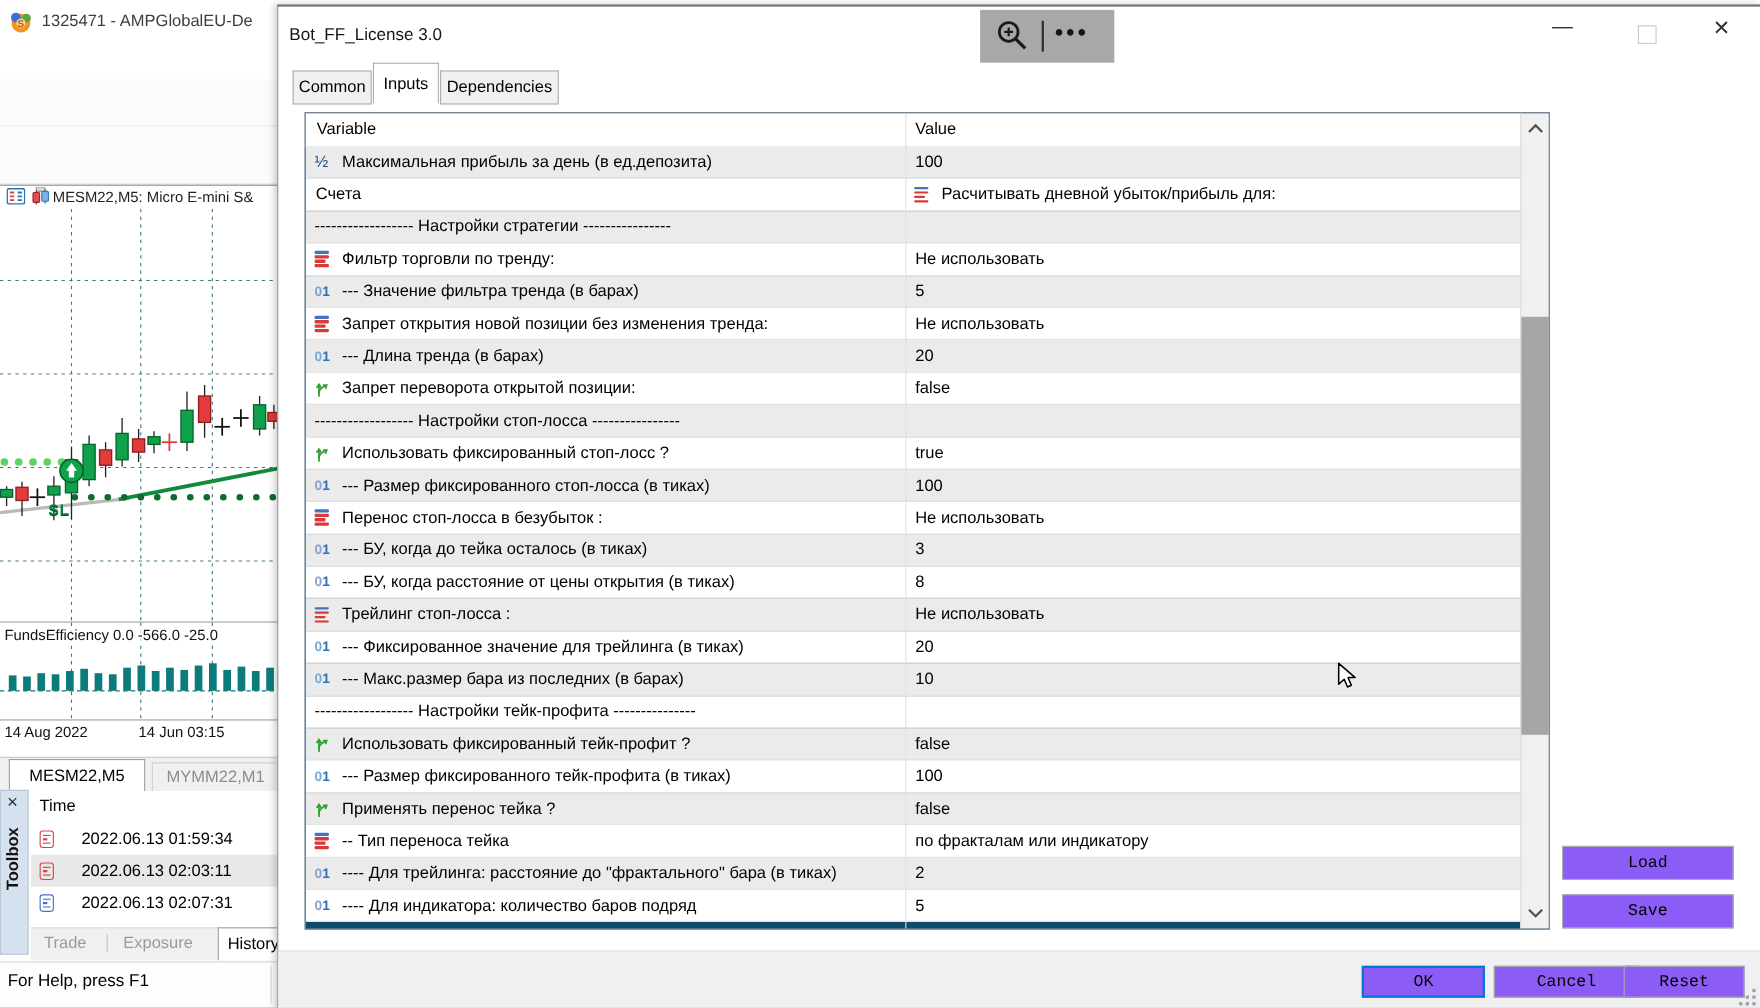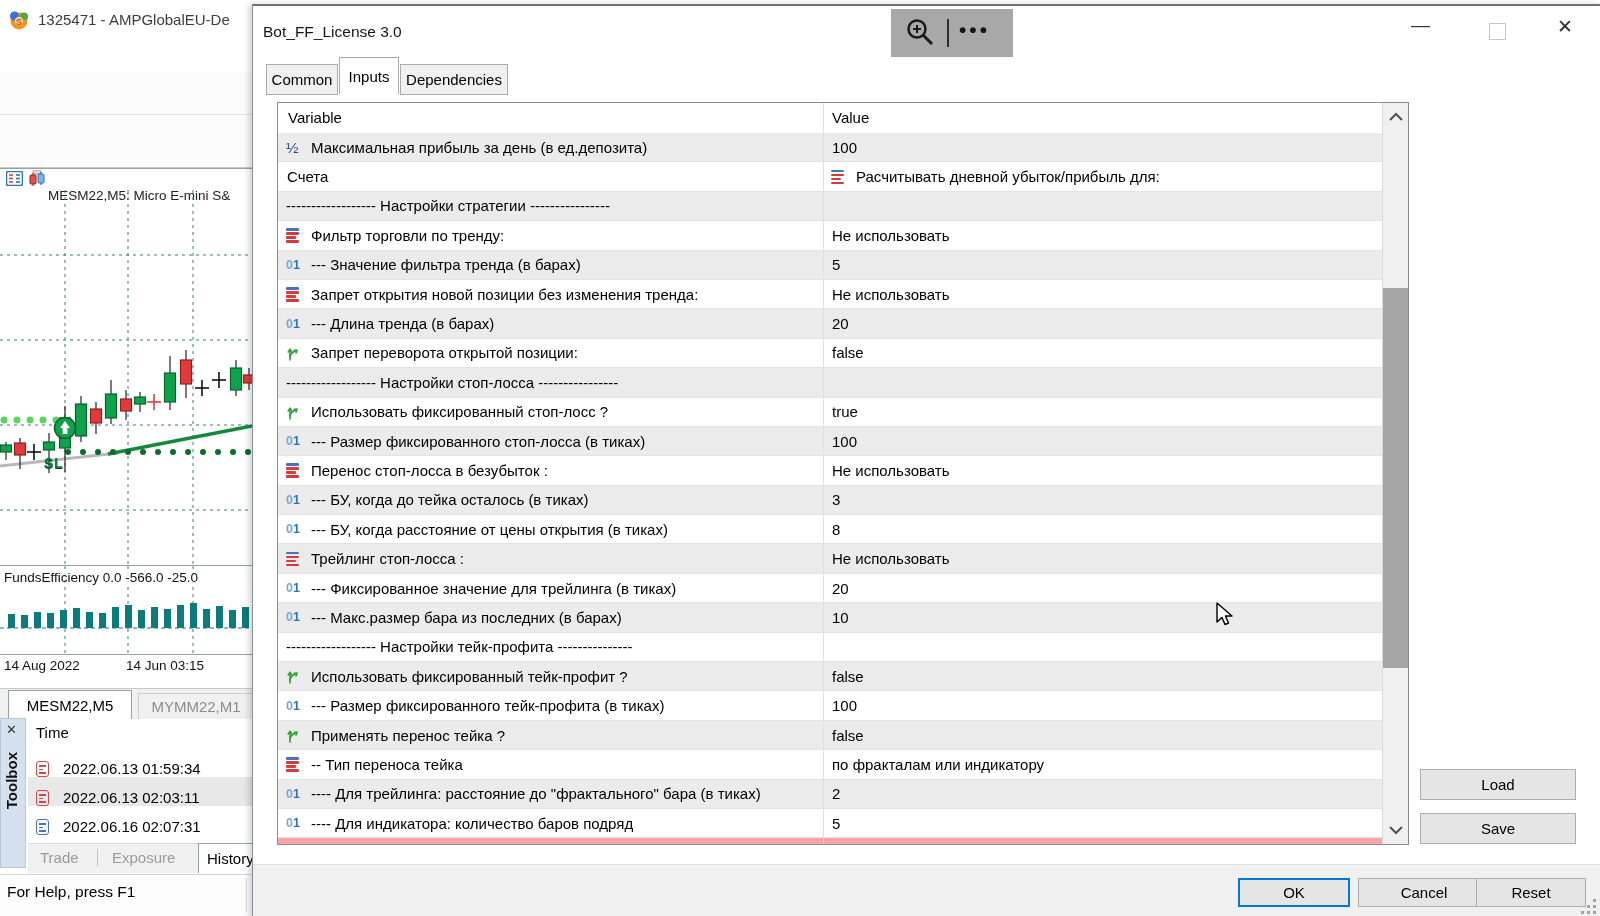--- a/index.html
+++ b/index.html
@@ -15,38 +15,38 @@
   .menu-item{top:46px;font-size:15px;color:#111;cursor:default;}
   .mw-toolbar1{left:0;top:72px;width:252px;height:42px;background:#fbfbfb;border-bottom:1px solid #e3e3e3;}
   .mw-toolbar2{left:0;top:115px;width:252px;height:52px;background:#fbfbfb;border-bottom:1px solid #c9c9c9;}
   .grip{left:2px;width:4px;background:repeating-linear-gradient(#bbb 0 2px,transparent 2px 5px);}
   .tb-caret{width:0;height:0;border-left:5px solid transparent;border-right:5px solid transparent;border-top:6px solid #222;}
   .tbbtn-sel{background:#cfe8ff;border:1px solid #90c3ea;}
   .ide-label{font-size:16px;color:#1d5f9e;font-weight:bold;letter-spacing:.5px;}
 
   
   .chart-frame{left:0;top:168px;width:252px;height:520px;background:#fff;border-top:1px solid #9aa0a6;}
-  .chart-title{left:48px;top:172px;width:204px;font-size:13.5px;color:#222;margin-top:16px;}
+  .chart-title{left:48px;top:172px;width:204px;font-size:13.5px;color:#222;}
   .pane-sep{left:0;width:252px;height:1px;background:#9aa0a6;}
   .ind-label{left:4px;top:570px;font-size:13.5px;color:#111;background:rgba(255,255,255,.7);}
   .axis-label{top:658px;font-size:13.5px;color:#111;}
   .sl-label{left:44px;top:455px;font-size:14px;font-weight:bold;color:#0a8040;letter-spacing:1px;text-shadow:0 1px 0 #064d26;}
 
   .chart-tabbar{left:0;top:688px;width:252px;height:30px;background:#f0f0f0;border-top:1px solid #c8c8c8;}
   .ctab{position:absolute;display:flex;align-items:center;justify-content:center;font-size:15px;}
   .ctab.active{left:8px;top:690px;width:122px;height:28px;background:#fff;border:1px solid #9aa0a6;border-bottom:none;color:#000;}
   .ctab.inactive{left:138px;top:693px;width:114px;height:25px;color:#8c8c8c;border:1px solid #cfcfcf;border-bottom:none;background:#f0f0f0;}
 
   
   .tbx-strip{left:0;top:718px;width:26px;height:150px;background:#d5e1ee;border:1px solid #b9c6d6;box-sizing:border-box;}
   .tbx-vlabel{left:3px;top:752px;writing-mode:vertical-rl;transform:rotate(180deg);font-size:15px;font-weight:bold;color:#111;}
   .tbx-close{left:6px;top:722px;font-size:13px;color:#333;cursor:default;}
   .tbx-header{left:36px;top:724px;font-size:15px;color:#000;}
   .time-rows{left:28px;top:748px;width:224px;}
-  .trow{height:29px;display:flex;align-items:flex-end;gap:14px;padding-left:8px;box-sizing:border-box;}
+  .trow{height:29px;display:flex;align-items:center;gap:25px;padding-left:8px;box-sizing:border-box;}
   .trow.selected{background:#e8e8e8;}
   .doc-ic{width:13px;height:16px;border-radius:3px;box-sizing:border-box;position:relative;flex:0 0 auto;}
   .doc-ic.red{border:1.5px solid #d04545;}
   .doc-ic.blue{border:1.5px solid #4472c4;}
   .doc-ic i{position:absolute;left:2px;right:2px;height:1.5px;}
   .doc-ic.red i{background:#d04545;}
   .doc-ic.blue i{background:#4472c4;}
   .trow .ttext{font-size:15px;color:#000;}
 
   .tbx-tabbar{left:28px;top:843px;width:224px;height:29px;background:#f0f0f0;border-top:1px solid #d9d9d9;}
@@ -65,21 +65,21 @@
   .ovl-toolbar{left:638px;top:3px;width:122px;height:48px;background:#a8a8a8;display:flex;align-items:center;}
   .ovl-div{width:2px;height:28px;background:#2e2e2e;margin:0 10px 0 12px;}
   .ovl-dots{font-size:21px;font-weight:bold;color:#151515;letter-spacing:3px;line-height:1;padding-bottom:8px;}
   .wc{position:absolute;top:12px;font-size:19px;color:#333;}
   .wc-max{top:17px;width:15px;height:15px;border:1px solid #c9c9c9;}
 
   .dtab{position:absolute;border:1px solid #acacac;background:#f0f0f0;font-size:15px;
         display:flex;align-items:center;justify-content:center;color:#000;}
   .dtab.active{background:#fff;border-bottom:none;z-index:3;}
 
-  .ptable{left:24px;top:96px;width:1132px;height:743px;border:1px solid #868b94;background:#fca5a5;box-sizing:border-box;}
+  .ptable{left:24px;top:96px;width:1132px;height:743px;border:1px solid #868b94;background:#0c4a6e;box-sizing:border-box;}
   .phead{position:absolute;left:0;top:0;width:1105px;height:30px;border-bottom:1px solid #e0e0e0;background:#fff;}
   .phead .h1{position:absolute;left:10px;top:6px;font-size:15px;}
   .phead .h2{position:absolute;left:554px;top:6px;font-size:15px;}
   .col-div{position:absolute;left:545px;top:0;bottom:0;width:1px;background:#e0e0e0;}
   .prows{position:absolute;left:0;top:30px;width:1105px;height:711px;overflow:hidden;}
   .prow{display:grid;grid-template-columns:545px 1fr;height:29.4px;box-sizing:border-box;border-bottom:1px solid #e3e3e3;background:#fff;}
   .prow.odd{background:#ebebeb;}
   .pcell{display:flex;align-items:center;padding-left:8px;font-size:15px;color:#000;overflow:hidden;white-space:nowrap;}
   .pcell.plabel{gap:7px;}
   .pcell.pvalue{padding-left:9px;}
@@ -90,22 +90,22 @@
   .ic-enum{width:13px;height:14px;position:relative;flex:0 0 auto;margin-right:5px;}
   .ic-enum i{position:absolute;left:0;height:2.5px;border-radius:1px;}
   .ic-bool{flex:0 0 auto;margin-right:3px;}
 
   .vscroll{position:absolute;right:0;top:0;width:25px;height:741px;background:#f0f0f0;border-left:1px solid #dadada;}
   .varrow{position:absolute;left:0;width:25px;height:28px;display:flex;align-items:center;justify-content:center;}
   .vthumb{position:absolute;left:0;top:185px;width:25px;height:380px;background:#a6a6a6;}
 
   .side-btn{position:absolute;left:1167px;width:156px;height:31px;}
   .dlg-footer{position:absolute;left:0;top:858px;width:1348px;height:54px;background:#f0f0f0;border-top:1px solid #dfdfdf;}
-  .btn{background:#e5e5e5;border:1px solid #adadad;display:flex;align-items:center;justify-content:center;
-       font-size:15px;color:#000;box-sizing:border-box;cursor:default;}
+  .btn{background:#8b5cf6;border:1px solid #adadad;display:flex;align-items:center;justify-content:center;
+       font-size:15px;color:#000;box-sizing:border-box;cursor:default;font-family:Liberation Mono, monospace;}
   .btn.primary{border:2px solid #0078d7;}
   .fbtn{position:absolute;top:13px;height:29px;}
   .grip-dot{position:absolute;width:3px;height:3px;background:#9fa4a9;}
 </style>
 </head>
 <body>
 
 <div class="abs mw-titlebar">
   <svg class="abs" style="left:8px;top:9px" width="22" height="22">
     <circle cx="11" cy="12" r="8.5" fill="#f29322"></circle>
@@ -329,21 +329,21 @@
         <i style="top:10px"></i>
       </span>
       <span class="ttext">2022.06.13 02:03:11</span>
     </div>
     <div class="trow">
       <span class="doc-ic blue">
         <i style="top:3px"></i>
         <i style="top:6.5px;right:5px"></i>
         <i style="top:10px"></i>
       </span>
-      <span class="ttext">2022.06.16 02:07:31</span>
+      <span class="ttext">2022.06.13 02:07:31</span>
     </div>
   </div>
 
 <div class="abs tbx-tabbar"></div>
 <span class="btab" style="left:40px">Trade</span>
 <div class="tab-div" style="left:97px"></div>
 <span class="btab" style="left:112px">Exposure</span>
 <span class="btab active nowrap" style="left:198px;width:48px">History</span>
 
 <div class="abs statusbar"></div>

